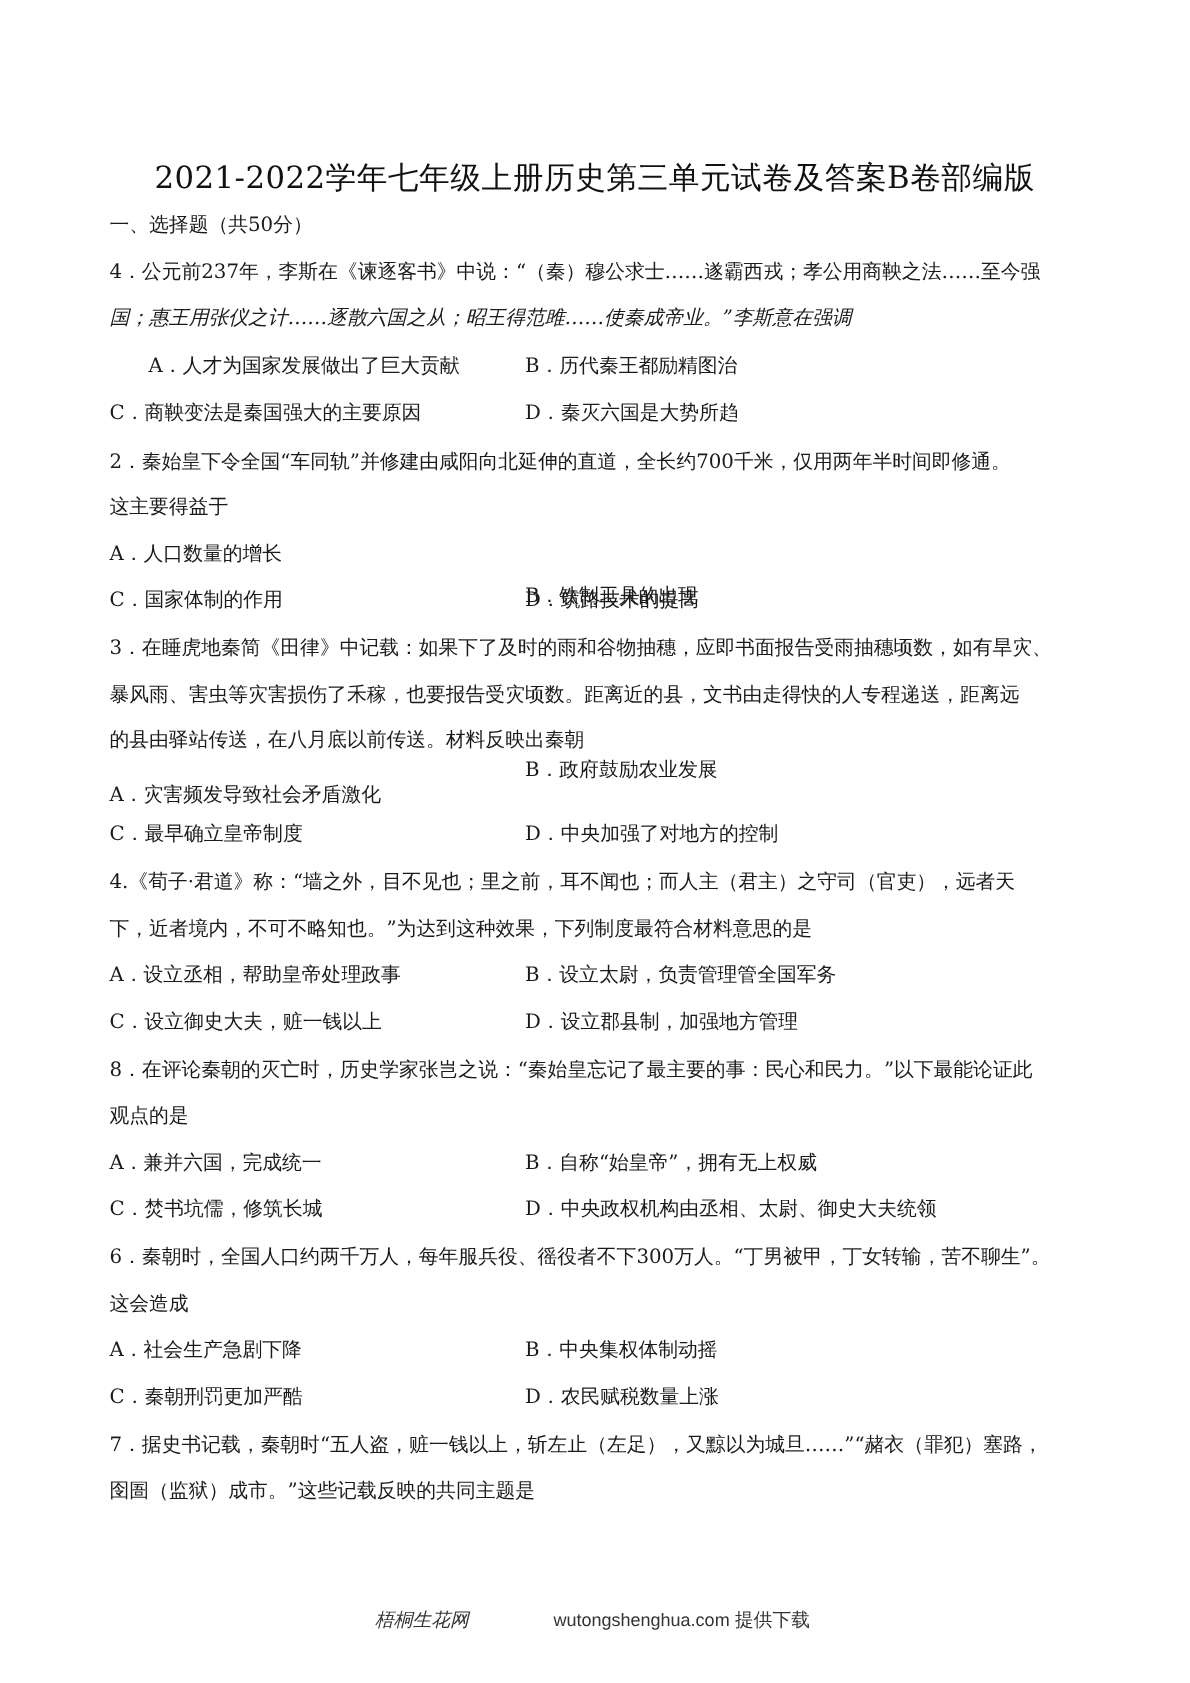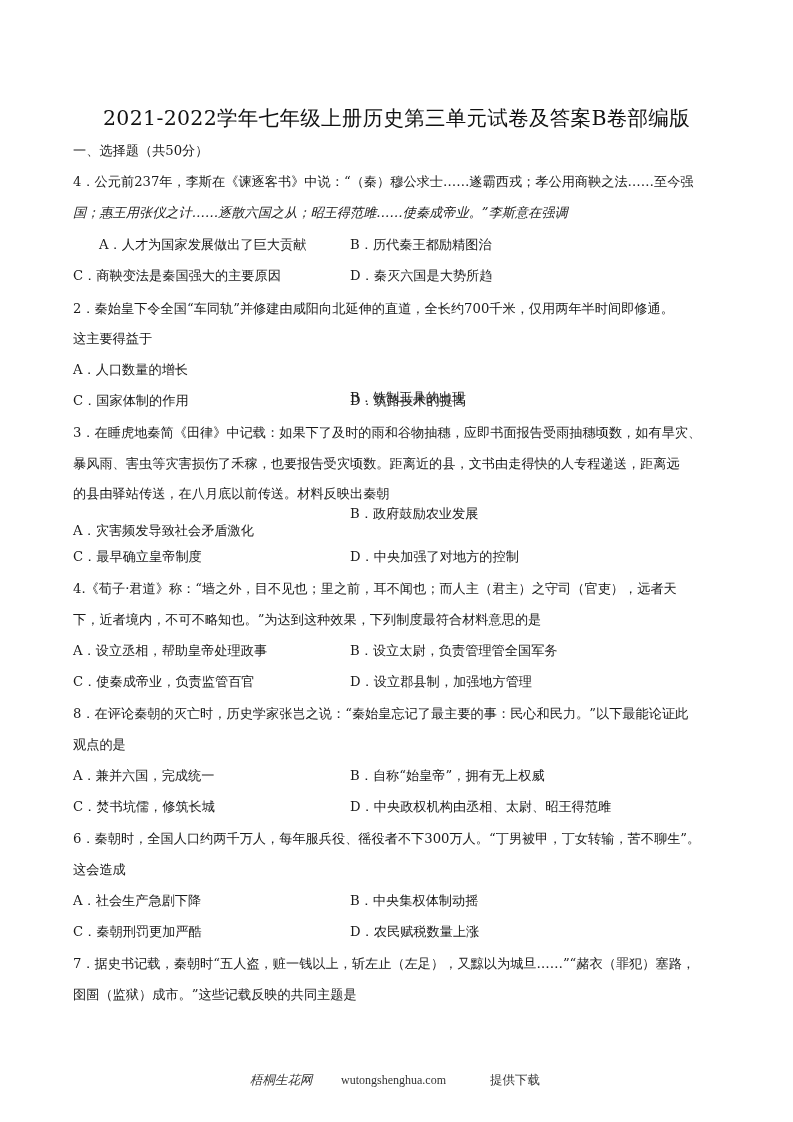--- a/index.html
+++ b/index.html
@@ -6,21 +6,21 @@
   body { width: 793px; height: 1122px; position: relative; overflow: hidden;
          font-family: "DejaVu Serif", "Liberation Serif", serif; color: #1a1a1a; }
   .page { position: absolute; left: 0; top: 0; width: 646px; height: 1122px; background: #fff; }
   .title { position: absolute; left: 0; width: 793px; top: 103px; text-align: center;
            font-size: 20.5px; line-height: 30px; letter-spacing: 0.3px; color: #111; }
   .line { position: absolute; left: 73px; font-size: 13.2px; line-height: 20px; white-space: nowrap; color: #1a1a1a; }
   .opt-right { position: absolute; left: 350px; font-size: 13.2px; line-height: 20px; white-space: nowrap; color: #1a1a1a; }
   .footer { position: absolute; top: 1070px; left: 0; width: 793px; height: 20px;
             font-size: 12.5px; line-height: 20px; color: #333; }
   .footer span { position: absolute; top: 0; white-space: nowrap; }
-  .footer .site { font-family: Liberation Serif, serif; font-size: 12px; }
+  .footer .site { font-family: Liberation Sans, sans-serif; font-size: 12px; margin-left: 28px; }
 </style>
 </head>
 <body>
 
 <div class="page">
 
   <div class="title">2021-2022学年七年级上册历史第三单元试卷及答案B卷部编版</div>
 
   <div class="line" style="top:141px;">一、选择题（共50分）</div>
 
@@ -50,31 +50,31 @@
     <div class="opt-right" style="top:504px;">B．政府鼓励农业发展</div>
     <div class="line" style="top:547px;">C．最早确立皇帝制度</div>
     <div class="opt-right" style="top:547px;">D．中央加强了对地方的控制</div>
   </div>
 
   <div>
     <div class="line" style="top:579px;">4.《荀子·君道》称：“墙之外，目不见也；里之前，耳不闻也；而人主（君主）之守司（官吏），远者天</div>
     <div class="line" style="top:610px;">下，近者境内，不可不略知也。”为达到这种效果，下列制度最符合材料意思的是</div>
     <div class="line" style="top:641px;">A．设立丞相，帮助皇帝处理政事</div>
     <div class="opt-right" style="top:641px;">B．设立太尉，负责管理管全国军务</div>
-    <div class="line" style="top:672px;">C．使秦成帝业，负责监管百官</div>
+    <div class="line" style="top:672px;">C．设立御史大夫，赃一钱以上</div>
     <div class="opt-right" style="top:672px;">D．设立郡县制，加强地方管理</div>
   </div>
 
   <div>
     <div class="line" style="top:704px;">8．在评论秦朝的灭亡时，历史学家张岂之说：“秦始皇忘记了最主要的事：民心和民力。”以下最能论证此</div>
     <div class="line" style="top:735px;">观点的是</div>
     <div class="line" style="top:766px;">A．兼并六国，完成统一</div>
     <div class="opt-right" style="top:766px;">B．自称“始皇帝”，拥有无上权威</div>
     <div class="line" style="top:797px;">C．焚书坑儒，修筑长城</div>
-    <div class="opt-right" style="top:797px;">D．中央政权机构由丞相、太尉、昭王得范雎</div>
+    <div class="opt-right" style="top:797px;">D．中央政权机构由丞相、太尉、御史大夫统领</div>
   </div>
 
   <div>
     <div class="line" style="top:829px;">6．秦朝时，全国人口约两千万人，每年服兵役、徭役者不下300万人。“丁男被甲，丁女转输，苦不聊生”。</div>
     <div class="line" style="top:860px;">这会造成</div>
     <div class="line" style="top:891px;">A．社会生产急剧下降</div>
     <div class="opt-right" style="top:891px;">B．中央集权体制动摇</div>
     <div class="line" style="top:922px;">C．秦朝刑罚更加严酷</div>
     <div class="opt-right" style="top:922px;">D．农民赋税数量上涨</div>
   </div>

